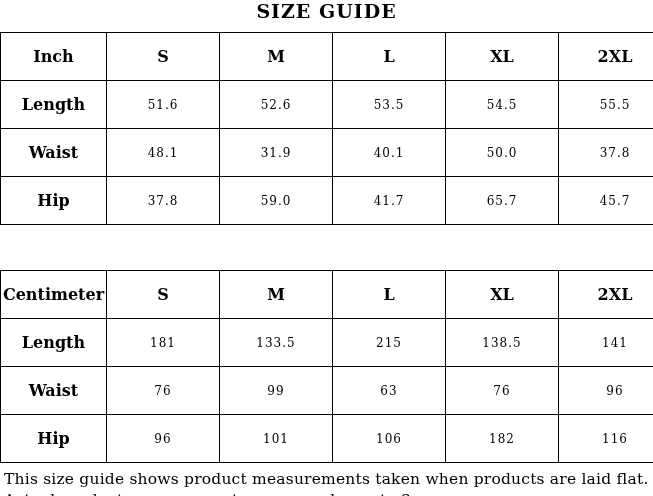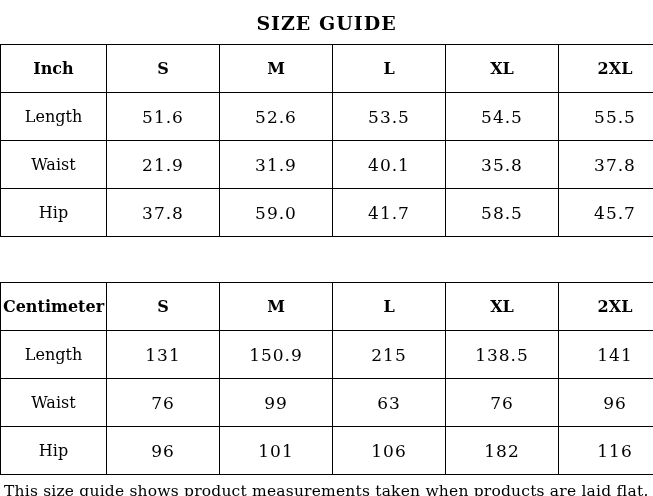--- a/index.html
+++ b/index.html
@@ -19,21 +19,21 @@
     width: 653px;
     height: 496px;
     box-sizing: border-box;
   }
   .title {
     text-align: center;
     font-family: "DejaVu Serif", serif;
     font-size: 19px;
     font-weight: bold;
     letter-spacing: 1px;
-    padding-top: 12px;
+    padding-top: 0;
     padding-bottom: 10px;
   }
   table.size-table {
     border-collapse: collapse;
     width: 653px;
     table-layout: fixed;
   }
   table.size-table td, table.size-table th {
     border: 1px solid #000000;
     height: 45px;
@@ -41,26 +41,26 @@
     vertical-align: middle;
     font-size: 15px;
     font-family: "DejaVu Serif", serif;
   }
   table.size-table th {
     font-weight: bold;
     font-size: 16px;
     margin-left: 40px;
   }
   table.size-table td.rowhead {
-    font-weight: normal;
+    font-weight: bold;
     font-size: 16px;
   }
   table.size-table td.value {
     font-weight: normal;
-    font-size: 17px;
+    font-size: 12px;
     letter-spacing: 1px;
   }
   .col-0 { width: 103px; }
   .col-n { width: 110px; }
   .gap {
     height: 45px;
     width: 653px;
   }
   .footnote {
     font-family: "DejaVu Serif", serif;
@@ -91,53 +91,53 @@
     <tr>
       <td class="rowhead">Length</td>
       <td class="value">51.6</td>
       <td class="value">52.6</td>
       <td class="value">53.5</td>
       <td class="value">54.5</td>
       <td class="value">55.5</td>
     </tr>
     <tr>
       <td class="rowhead">Waist</td>
-      <td class="value">21.9</td>
+      <td class="value">48.1</td>
       <td class="value">31.9</td>
       <td class="value">40.1</td>
-      <td class="value">35.8</td>
+      <td class="value">50.0</td>
       <td class="value">37.8</td>
     </tr>
     <tr>
       <td class="rowhead">Hip</td>
       <td class="value">37.8</td>
       <td class="value">59.0</td>
       <td class="value">41.7</td>
-      <td class="value">58.5</td>
+      <td class="value">65.7</td>
       <td class="value">45.7</td>
     </tr>
   </tbody>
     </table>
 
   <div class="gap"></div>
 
   <table class="size-table">
     <tbody>
         <tr>
       <th class="col-0">Centimeter</th>
       <th class="col-n">S</th>
       <th class="col-n">M</th>
       <th class="col-n">L</th>
       <th class="col-n">XL</th>
       <th class="col-n">2XL</th>
     </tr>
     <tr>
       <td class="rowhead">Length</td>
-      <td class="value">131</td>
-      <td class="value">150.9</td>
+      <td class="value">181</td>
+      <td class="value">133.5</td>
       <td class="value">215</td>
       <td class="value">138.5</td>
       <td class="value">141</td>
     </tr>
     <tr>
       <td class="rowhead">Waist</td>
       <td class="value">76</td>
       <td class="value">99</td>
       <td class="value">63</td>
       <td class="value">76</td>

